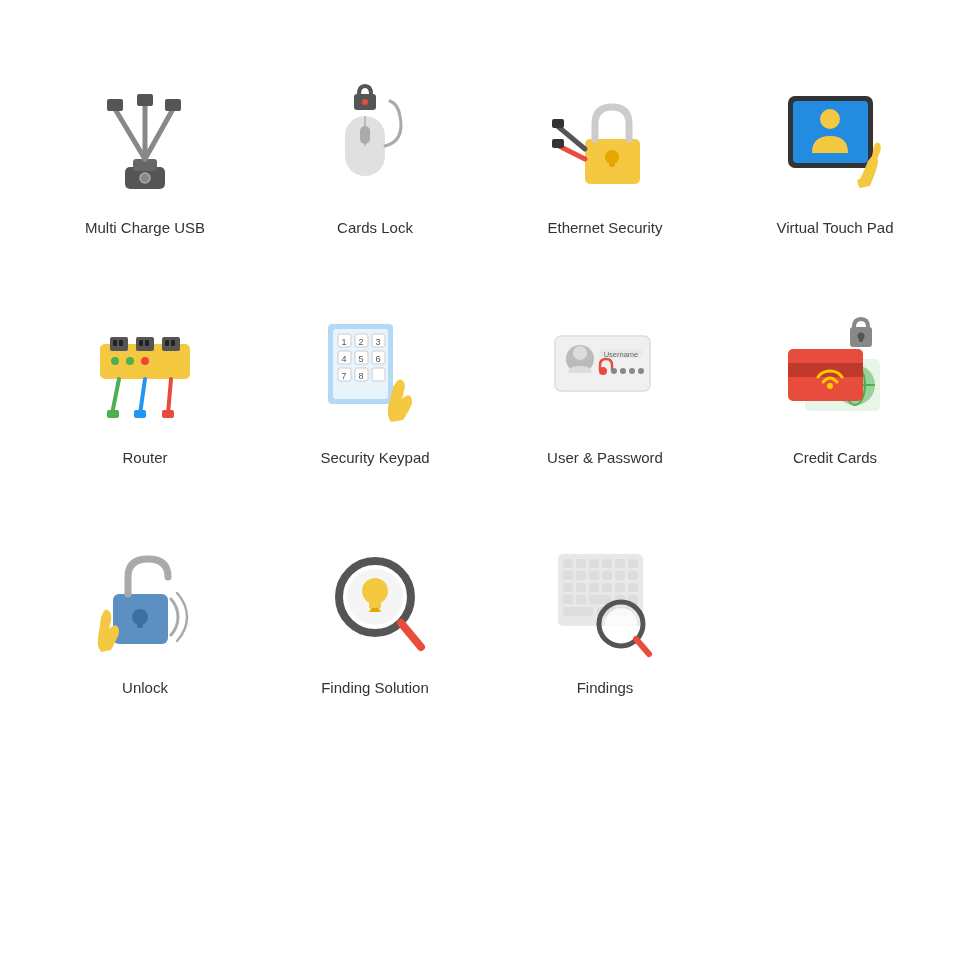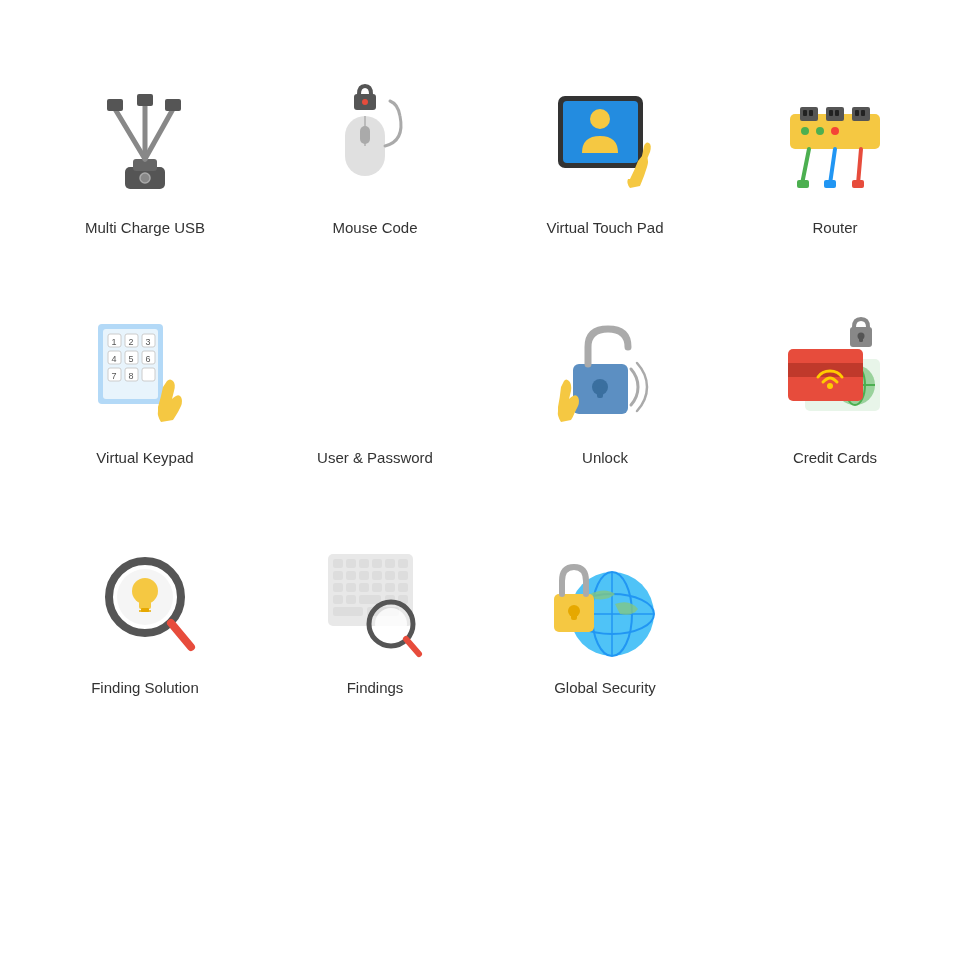--- a/index.html
+++ b/index.html
@@ -81,25 +81,44 @@
 
         <rect x="30" y="40" width="10" height="18" rx="5" fill="#aaa"></rect>
 
         <rect x="24" y="8" width="22" height="16" rx="3" fill="#555"></rect>
         <path d="M29 8 Q29 0 35 0 Q41 0 41 8" stroke="#555" stroke-width="4" fill="none" stroke-linecap="round"></path>
         <circle cx="35" cy="16" r="3" fill="#e74c3c"></circle>
 
         <path d="M55 60 Q75 55 70 30 Q68 18 60 15" stroke="#aaa" stroke-width="3" fill="none" stroke-linecap="round"></path>
       </svg>
     </div>
-    <span class="icon-label">Mouse Code</span>
-  </div>
-
-
-
+    <span class="icon-label">Cards Lock</span>
+  </div>
+
+
+
+  <div class="icon-cell">
+    <div class="icon-img">
+      <svg width="110" height="110" viewBox="0 0 110 110">
+
+        <rect x="35" y="50" width="55" height="45" rx="5" fill="#f5c842"></rect>
+        <path d="M45 50 L45 35 Q45 18 62 18 Q79 18 79 35 L79 50" stroke="#ccc" stroke-width="7" fill="none" stroke-linecap="round"></path>
+
+        <circle cx="62" cy="68" r="7" fill="#e6a800"></circle>
+        <rect x="59" y="68" width="6" height="10" rx="2" fill="#e6a800"></rect>
+
+        <line x1="5" y1="55" x2="35" y2="70" stroke="#e74c3c" stroke-width="5" stroke-linecap="round"></line>
+        <rect x="2" y="50" width="12" height="9" rx="2" fill="#333"></rect>
+
+        <line x1="5" y1="35" x2="35" y2="60" stroke="#555" stroke-width="5" stroke-linecap="round"></line>
+        <rect x="2" y="30" width="12" height="9" rx="2" fill="#333"></rect>
+      </svg>
+    </div>
+    <span class="icon-label">Ethernet Security</span>
+  </div>
 
   <div class="icon-cell">
     <div class="icon-img">
       <svg width="110" height="105" viewBox="0 0 110 105">
 
         <rect x="8" y="5" width="85" height="72" rx="7" fill="#333"></rect>
         <rect x="13" y="10" width="75" height="62" rx="4" fill="#2196f3" opacity="0.9"></rect>
 
         <circle cx="50" cy="28" r="10" fill="#f5c842"></circle>
         <path d="M32 62 Q32 45 50 45 Q68 45 68 62" fill="#f5c842"></path>
@@ -168,45 +187,45 @@
         <text x="55" y="26" font-size="9" fill="#555" text-anchor="middle">3</text>
         <text x="21" y="43" font-size="9" fill="#555" text-anchor="middle">4</text>
         <text x="38" y="43" font-size="9" fill="#555" text-anchor="middle">5</text>
         <text x="55" y="43" font-size="9" fill="#555" text-anchor="middle">6</text>
         <text x="21" y="60" font-size="9" fill="#555" text-anchor="middle">7</text>
         <text x="38" y="60" font-size="9" fill="#555" text-anchor="middle">8</text>
 
         <path d="M65 88 Q68 78 70 68 L74 62 Q77 59 80 62 Q83 65 81 72 L79 80 Q81 78 83 77 Q86 75 88 78 Q90 82 88 87 L85 93 Q82 98 80 101 L68 103 Q64 97 65 92 Z" fill="#f5c842"></path>
       </svg>
     </div>
-    <span class="icon-label">Virtual Keypad</span>
-  </div>
-
-  <div class="icon-cell">
+    <span class="icon-label">Security Keypad</span>
+  </div>
+
+  <div class="icon-cell">
+    <div class="icon-img">
+      <svg width="110" height="105" viewBox="0 0 110 105">
+
+        <rect x="5" y="15" width="95" height="55" rx="6" fill="#f0f0f0" stroke="#ddd" stroke-width="1.5"></rect>
+
+        <circle cx="30" cy="38" r="14" fill="#bbb"></circle>
+        <circle cx="30" cy="32" r="7" fill="#ddd"></circle>
+        <path d="M18 52 Q18 45 30 45 Q42 45 42 52" fill="#ddd"></path>
+
+        <rect x="50" y="28" width="42" height="9" rx="3" fill="#e8e8e8"></rect>
+        <text x="71" y="36" font-size="7.5" fill="#666" text-anchor="middle">Username</text>
+
+        <circle cx="53" cy="50" r="4" fill="#e74c3c"></circle>
+        <path d="M50 50 L50 44 Q50 38 56 38 Q62 38 62 44 L62 50" stroke="#e74c3c" stroke-width="2.5" fill="none"></path>
+        <circle cx="64" cy="50" r="3" fill="#888"></circle>
+        <circle cx="73" cy="50" r="3" fill="#888"></circle>
+        <circle cx="82" cy="50" r="3" fill="#888"></circle>
+        <circle cx="91" cy="50" r="3" fill="#888"></circle>
+      </svg>
+    </div>
     <span class="icon-label">User &amp; Password</span>
-  </div>
-
-  <div class="icon-cell">
-    <div class="icon-img">
-      <svg width="105" height="110" viewBox="0 0 105 110">
-
-        <rect x="20" y="45" width="55" height="50" rx="6" fill="#5c8fc2"></rect>
-
-        <path d="M35 45 L35 28 Q35 10 55 10 Q75 10 75 28" stroke="#aaa" stroke-width="7" fill="none" stroke-linecap="round"></path>
-
-        <circle cx="47" cy="68" r="8" fill="#3a6f9f"></circle>
-        <rect x="44" y="68" width="6" height="11" rx="2" fill="#3a6f9f"></rect>
-
-        <path d="M78 50 Q85 58 85 68 Q85 78 78 86" stroke="#aaa" stroke-width="3" fill="none" stroke-linecap="round"></path>
-        <path d="M84 44 Q94 55 94 68 Q94 81 84 92" stroke="#aaa" stroke-width="2.5" fill="none" stroke-linecap="round"></path>
-
-        <path d="M5 88 Q7 78 8 68 L11 62 Q13 59 16 62 Q19 65 18 72 L16 80 Q18 78 20 77 Q23 75 25 78 Q27 82 25 87 L22 93 Q20 98 18 101 L8 103 Q4 97 5 92 Z" fill="#f5c842"></path>
-      </svg>
-    </div>
-    <span class="icon-label">Unlock</span>
   </div>
 
   <div class="icon-cell">
     <div class="icon-img">
       <svg width="110" height="110" viewBox="0 0 110 110">
 
         <rect x="25" y="40" width="75" height="52" rx="5" fill="#e8f5e9"></rect>
         <circle cx="75" cy="66" r="20" fill="#4caf50" opacity="0.5"></circle>
         <ellipse cx="75" cy="66" rx="10" ry="20" fill="none" stroke="#4caf50" stroke-width="2"></ellipse>
         <line x1="55" y1="66" x2="95" y2="66" stroke="#4caf50" stroke-width="2"></line>
@@ -218,20 +237,40 @@
         <path d="M43 63 Q47 59 50 59 Q53 59 57 63" stroke="#ffcc00" stroke-width="3" fill="none" stroke-linecap="round"></path>
         <circle cx="50" cy="67" r="3" fill="#ffcc00"></circle>
 
         <rect x="70" y="8" width="22" height="20" rx="3" fill="#888"></rect>
         <path d="M74 8 Q74 0 81 0 Q88 0 88 8" stroke="#888" stroke-width="4" fill="none" stroke-linecap="round"></path>
         <circle cx="81" cy="17" r="3.5" fill="#555"></circle>
         <rect x="79" y="17" width="4" height="6" rx="1.5" fill="#555"></rect>
       </svg>
     </div>
     <span class="icon-label">Credit Cards</span>
+  </div>
+
+  <div class="icon-cell">
+    <div class="icon-img">
+      <svg width="105" height="110" viewBox="0 0 105 110">
+
+        <rect x="20" y="45" width="55" height="50" rx="6" fill="#5c8fc2"></rect>
+
+        <path d="M35 45 L35 28 Q35 10 55 10 Q75 10 75 28" stroke="#aaa" stroke-width="7" fill="none" stroke-linecap="round"></path>
+
+        <circle cx="47" cy="68" r="8" fill="#3a6f9f"></circle>
+        <rect x="44" y="68" width="6" height="11" rx="2" fill="#3a6f9f"></rect>
+
+        <path d="M78 50 Q85 58 85 68 Q85 78 78 86" stroke="#aaa" stroke-width="3" fill="none" stroke-linecap="round"></path>
+        <path d="M84 44 Q94 55 94 68 Q94 81 84 92" stroke="#aaa" stroke-width="2.5" fill="none" stroke-linecap="round"></path>
+
+        <path d="M5 88 Q7 78 8 68 L11 62 Q13 59 16 62 Q19 65 18 72 L16 80 Q18 78 20 77 Q23 75 25 78 Q27 82 25 87 L22 93 Q20 98 18 101 L8 103 Q4 97 5 92 Z" fill="#f5c842"></path>
+      </svg>
+    </div>
+    <span class="icon-label">Unlock</span>
   </div>
 
   <div class="icon-cell">
     <div class="icon-img">
       <svg width="105" height="110" viewBox="0 0 105 110">
 
         <circle cx="52" cy="48" r="36" fill="none" stroke="#555" stroke-width="8"></circle>
         <circle cx="52" cy="48" r="28" fill="#f5f5f5"></circle>
 
         <circle cx="52" cy="42" r="13" fill="#f5c842"></circle>
@@ -284,36 +323,14 @@
 
         <circle cx="68" cy="75" r="22" fill="none" stroke="#555" stroke-width="5"></circle>
         <circle cx="68" cy="75" r="16" fill="white" opacity="0.8"></circle>
         <line x1="83" y1="90" x2="96" y2="105" stroke="#e74c3c" stroke-width="6" stroke-linecap="round"></line>
       </svg>
     </div>
     <span class="icon-label">Findings</span>
   </div>
 
 
-  <div class="icon-cell">
-    <div class="icon-img">
-      <svg width="110" height="110" viewBox="0 0 110 110">
-
-        <circle cx="62" cy="65" r="42" fill="#4fc3f7"></circle>
-        <ellipse cx="62" cy="65" rx="20" ry="42" fill="none" stroke="#2196f3" stroke-width="2"></ellipse>
-        <ellipse cx="62" cy="65" rx="42" ry="20" fill="none" stroke="#2196f3" stroke-width="2"></ellipse>
-        <line x1="20" y1="65" x2="104" y2="65" stroke="#2196f3" stroke-width="1.5"></line>
-        <line x1="62" y1="23" x2="62" y2="107" stroke="#2196f3" stroke-width="1.5"></line>
-
-        <path d="M40 45 Q55 38 65 45 Q58 52 45 50 Z" fill="#81c784" opacity="0.8"></path>
-        <path d="M65 55 Q80 50 88 60 Q82 68 70 65 Z" fill="#81c784" opacity="0.8"></path>
-
-        <rect x="4" y="45" width="40" height="38" rx="5" fill="#f5c842"></rect>
-        <path d="M12 45 L12 32 Q12 18 24 18 Q36 18 36 32 L36 45" stroke="#aaa" stroke-width="6" fill="none" stroke-linecap="round"></path>
-
-        <circle cx="24" cy="62" r="6" fill="#e6a800"></circle>
-        <rect x="21" y="62" width="6" height="9" rx="2" fill="#e6a800"></rect>
-      </svg>
-    </div>
-    <span class="icon-label">Global Security</span>
-  </div>
 
 </div>
 
 </body></html>

